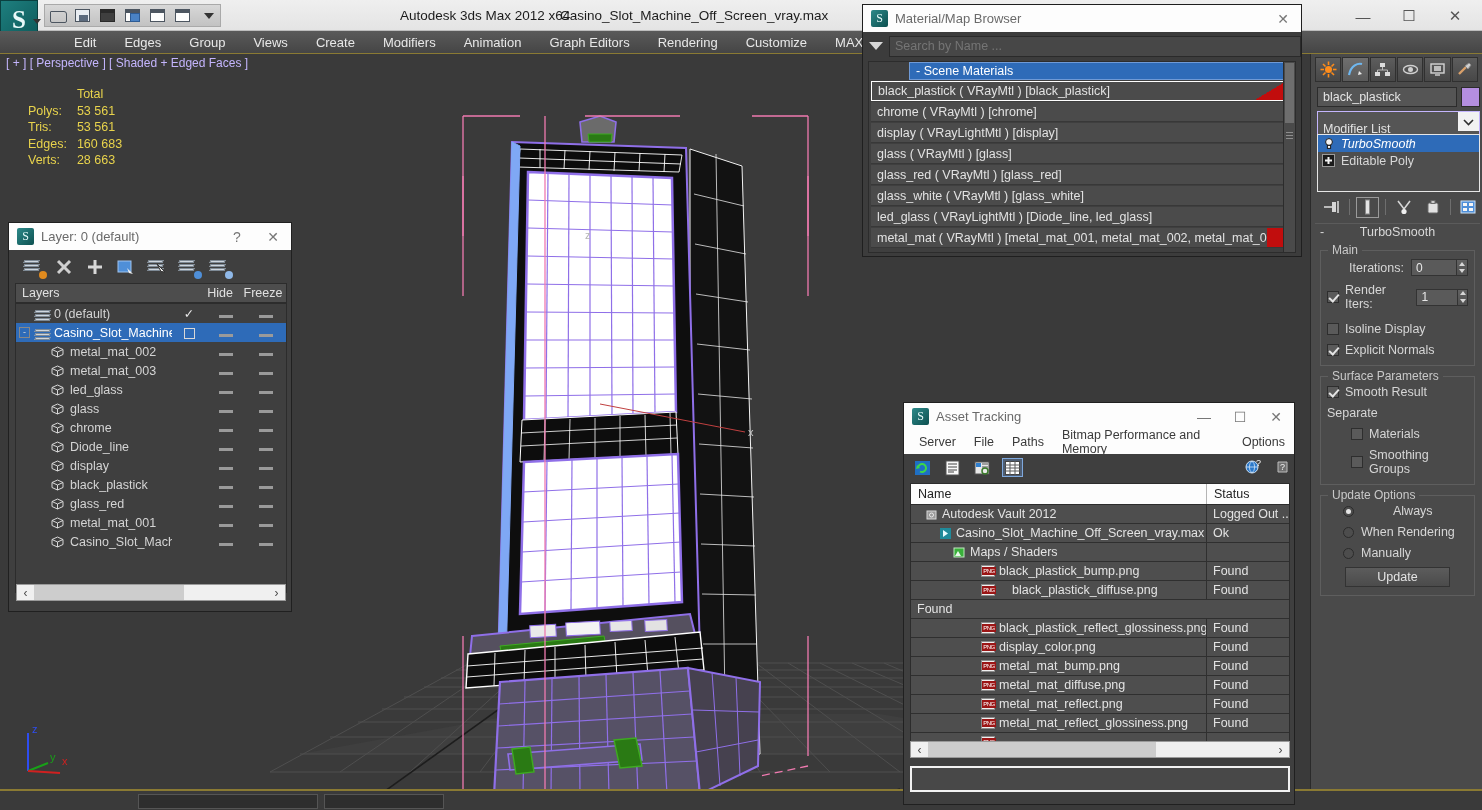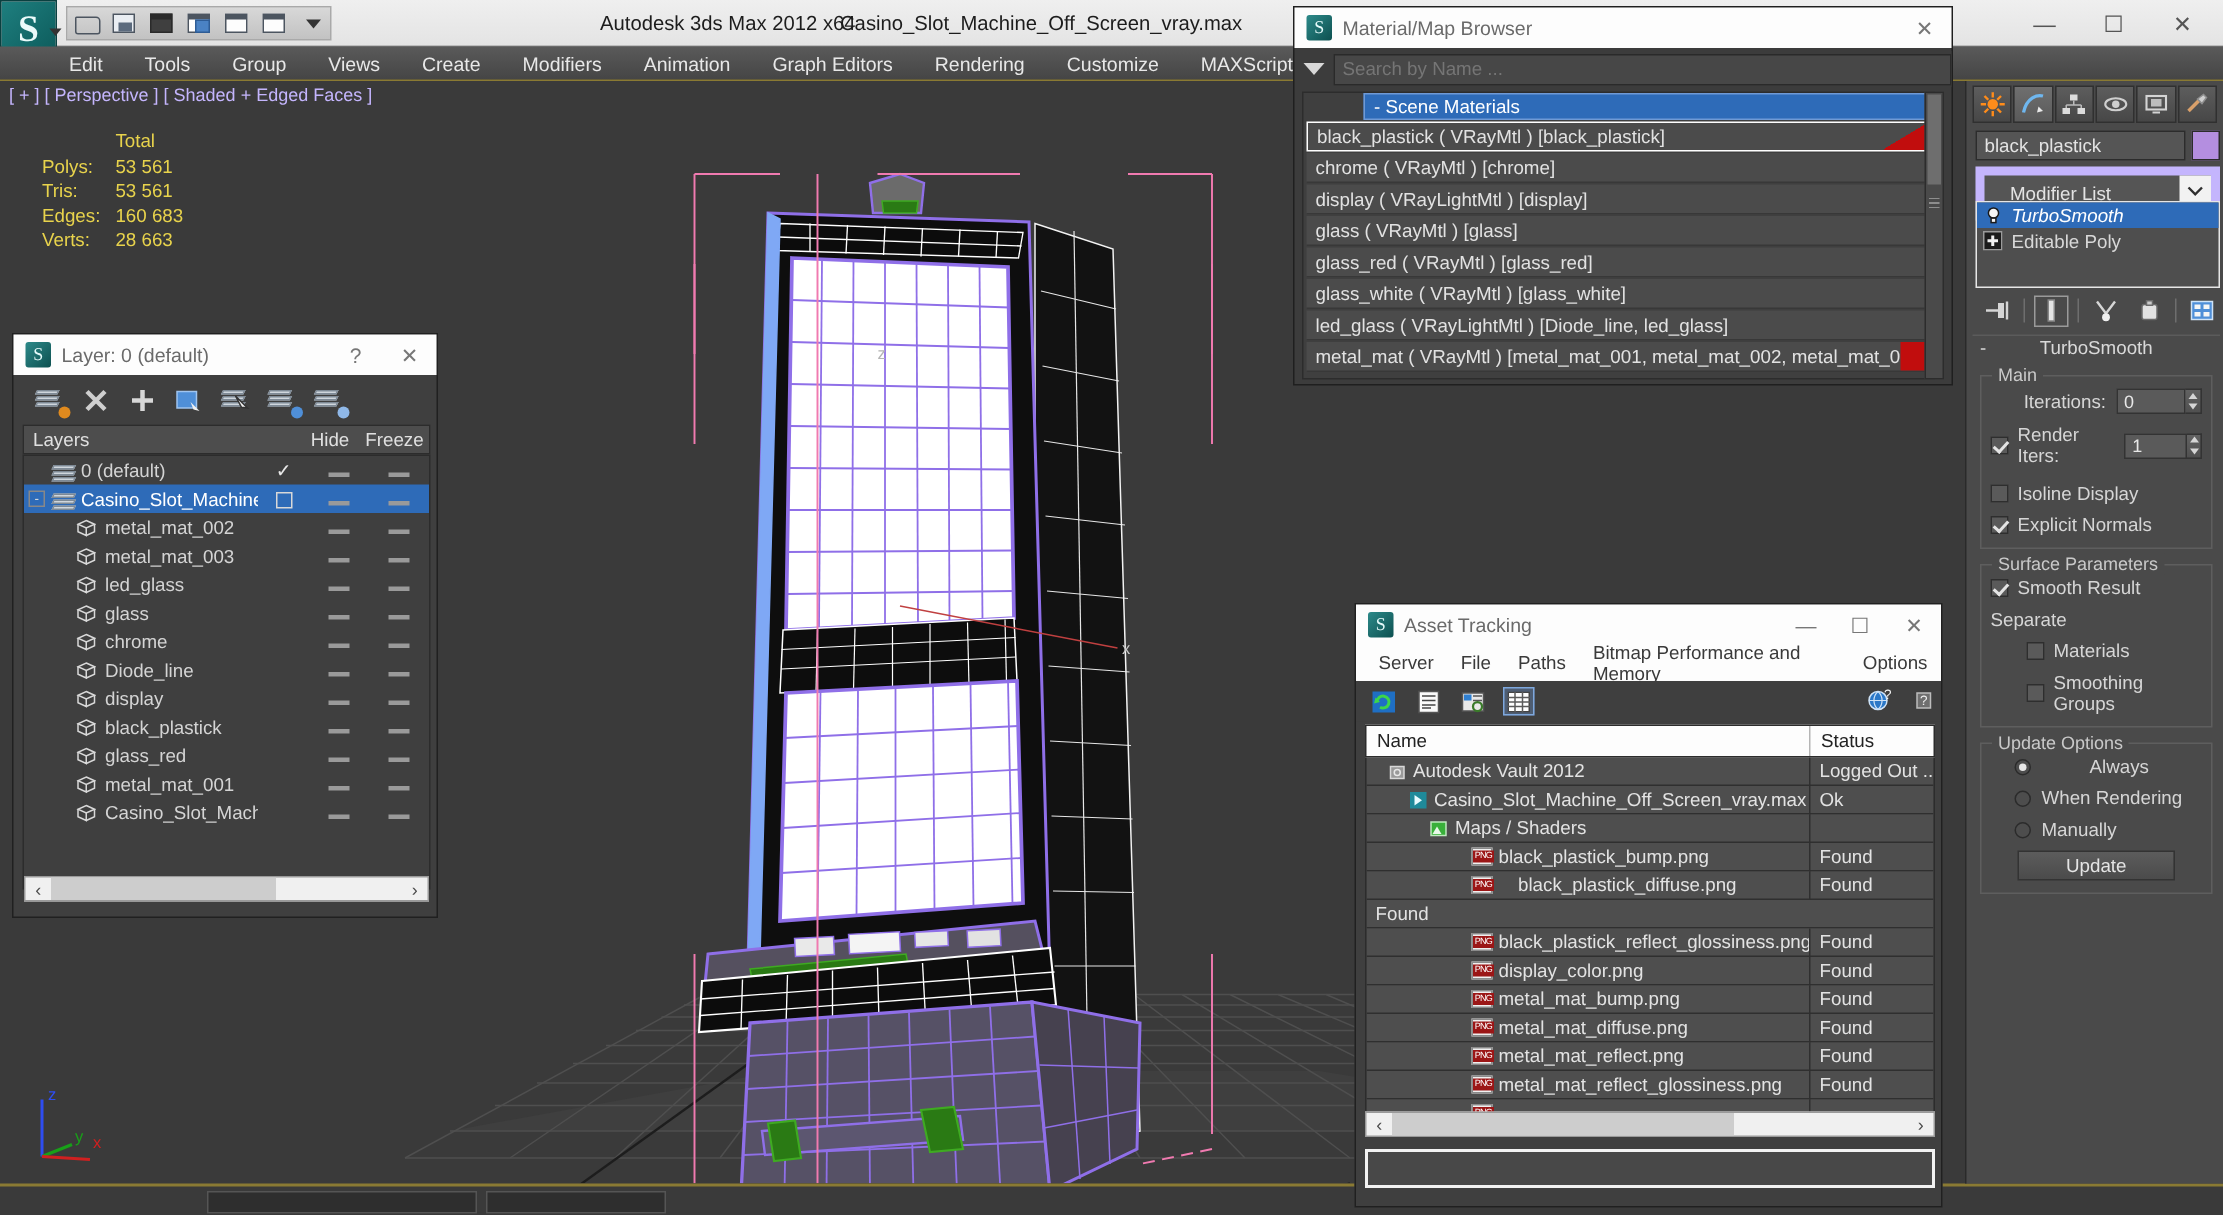--- a/index.html
+++ b/index.html
@@ -55,21 +55,21 @@
     display:flex;align-items:center;justify-content:center;
   }
   #helpbubble .circ { width:19px;height:19px;border-radius:50%;border:1.5px solid #3f78c0;color:#2d6bbd;font-size:12px;font-weight:bold;display:flex;align-items:center;justify-content:center;}
   #helpbubble .ar { width:0;height:0;border-left:4px solid transparent;border-right:4px solid transparent;border-top:5px solid #555;margin-left:4px;}
 
   
   #menubar {
     position:absolute; left:0; top:31px; width:1482px; height:23px;
     background:linear-gradient(#5a5a5a,#454545);
     border-bottom:1px solid #8a7a33;
-    display:flex; align-items:center; padding-left:32px;
+    display:flex; align-items:center; padding-left:60px;
   }
   #menubar .mi { padding:0 14px; color:#e8e8e8; font-size:13px; height:23px; display:flex;align-items:center;}
 
   
   #viewport {
     position:absolute; left:0; top:54px; width:1482px; height:735px;
     background:#3a3a3a; overflow:hidden;
   }
   #vp-label { position:absolute;left:6px;top:2px;font-size:12px;color:#c4b5fd;}
   #stats { position:absolute; left:28px; top:32px; color:#e8d34c; font-size:12.5px; line-height:16.5px;}
@@ -195,21 +195,21 @@
   #asset-hs .thumb{position:absolute;left:0;top:0;width:228px;height:15px;background:#cdcdcd;}
   #asset-status{position:absolute;left:6px;bottom:12px;width:380px;height:26px;background:#484848;border:2px solid #f2f2f2;}
 
   
   #cmdpanel{position:absolute;right:0;top:54px;width:172px;height:735px;background:#4a4a4a;border-left:1px solid #2a2a2a;}
   #cp-tabs{position:absolute;left:4px;top:3px;width:164px;height:26px;display:flex;}
   .cptab{width:27px;height:25px;background:linear-gradient(#5d5d5d,#474747);border:1px solid #303030;display:flex;align-items:center;justify-content:center;margin-right:1px;}
   .cptab.active{background:linear-gradient(#6f6f6f,#5a5a5a);}
   #cp-name{position:absolute;left:6px;top:33px;width:140px;height:20px;background:#555;border:1px solid #2c2c2c;color:#e3e3e3;font-size:12.5px;padding-left:5px;display:flex;align-items:center;}
   #cp-swatch{position:absolute;left:150px;top:33px;width:19px;height:20px;background:#b48ee0;border:1px solid #2c2c2c;}
-  #cp-modlist{position:absolute;left:6px;top:57px;width:163px;height:36px;background:#555;border:6px solid #c4b5fd;color:#e3e3e3;font-size:12.5px;padding-left:17px;display:flex;align-items:center;}
+  #cp-modlist{position:absolute;left:6px;top:57px;width:163px;height:36px;background:#555;border:1px solid #c4b5fd;color:#e3e3e3;font-size:12.5px;padding-left:5px;display:flex;align-items:center;}
   #cp-modlist .dn{position:absolute;right:0;top:0;width:21px;height:19px;background:#f2f2f2;display:flex;align-items:center;justify-content:center;color:#333;}
   #cp-stack{position:absolute;left:6px;top:80px;width:163px;height:58px;background:#4e4e4e;border:1px solid #e6e6e6;}
   .mrow{height:17px;display:flex;align-items:center;color:#d8d8d8;font-size:12.5px;}
   .mrow.sel{background:#2e6bb8;color:#fff;font-style:italic;}
   .mrow .mi2{width:15px;height:13px;margin:0 4px;flex:none;}
   #cp-stkbtns{position:absolute;left:4px;top:141px;width:165px;height:24px;display:flex;align-items:center;gap:6px;padding-left:5px;}
   .sbtn{width:23px;height:21px;display:flex;align-items:center;justify-content:center;}
   .sbtn.boxed{border:1px solid #9a9a9a;}
   .vsep{width:1px;height:16px;background:#6e6e6e;}
   .rollup{position:absolute;left:4px;width:165px;background:#4a4a4a;}
@@ -270,21 +270,21 @@
   </div>
 </div>
 
 <div id="max-logo">
   <span class="glyph">S</span>
 </div>
 <div id="logo-arrow"></div>
 
 <div id="menubar">
   <div class="mi">Edit</div>
-  <div class="mi">Tools</div>
+  <div class="mi">Edges</div>
   <div class="mi">Group</div>
   <div class="mi">Views</div>
   <div class="mi">Create</div>
   <div class="mi">Modifiers</div>
   <div class="mi">Animation</div>
   <div class="mi">Graph Editors</div>
   <div class="mi">Rendering</div>
   <div class="mi">Customize</div>
   <div class="mi">MAXScript</div>
   <div class="mi">Help</div>

